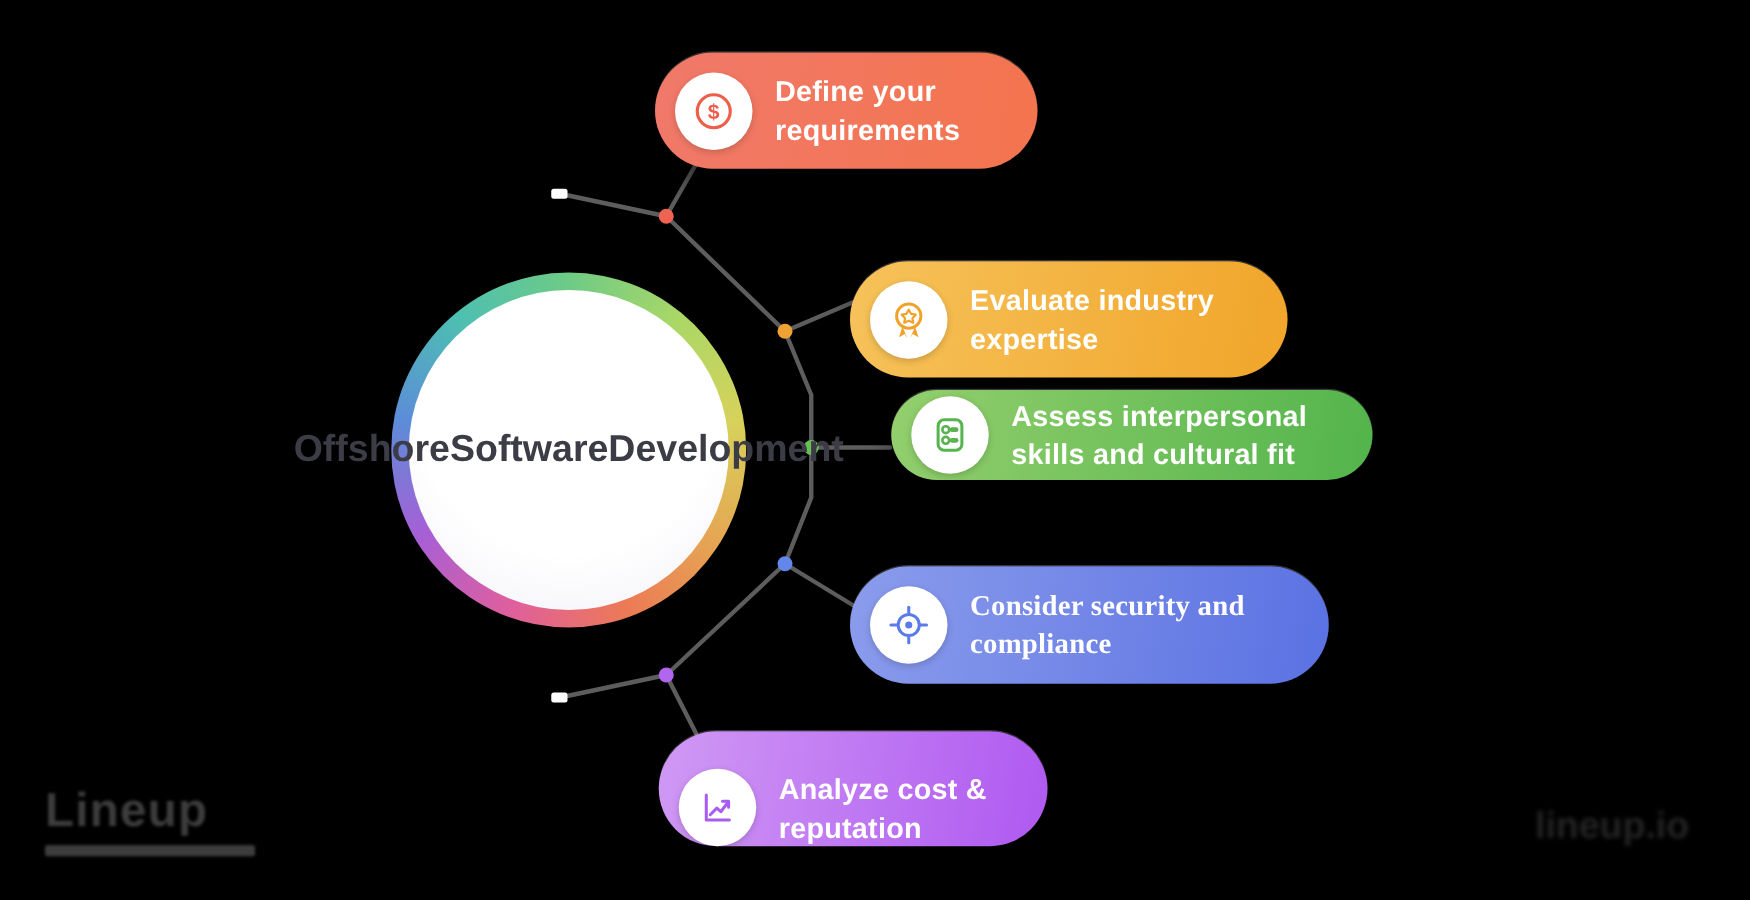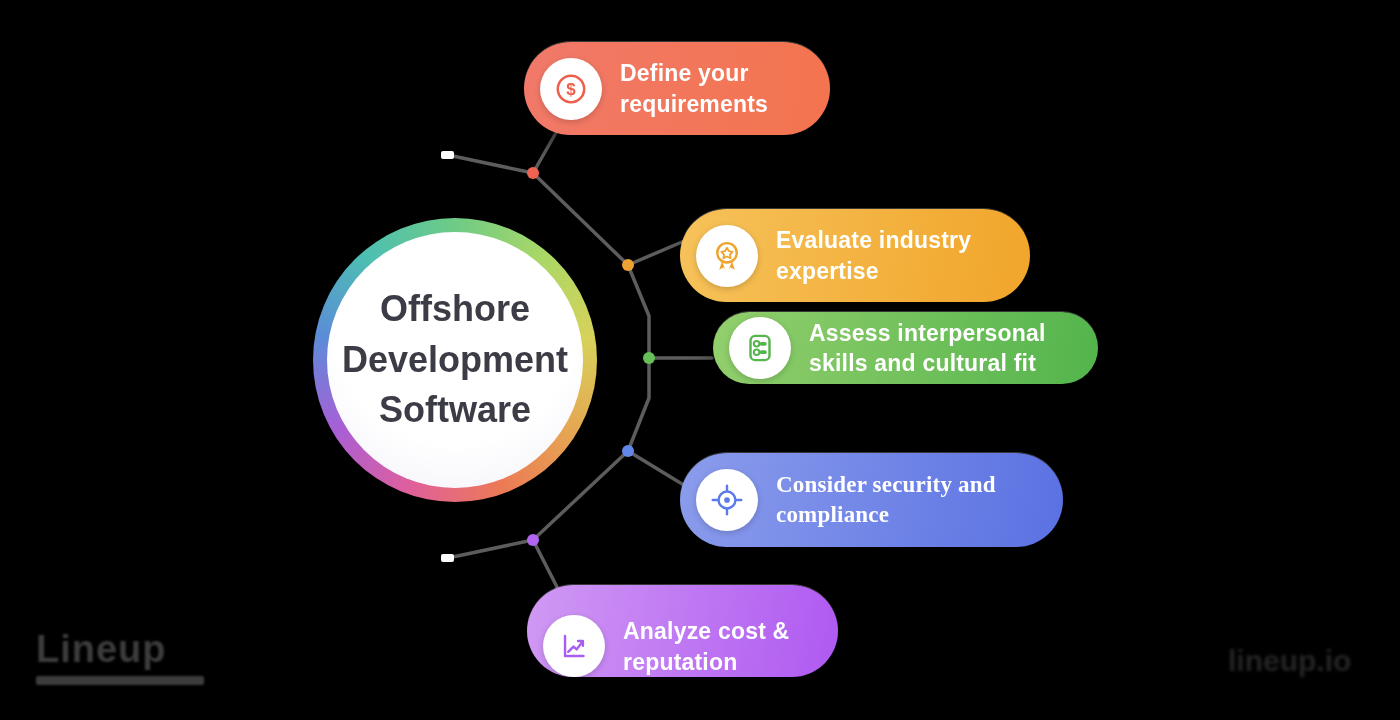--- a/index.html
+++ b/index.html
@@ -6,22 +6,22 @@
   .stage{position:relative;width:1400px;height:720px;background:#000;overflow:hidden;
          font-family:"Liberation Sans","DejaVu Sans",sans-serif;}
   
   .connectors{position:absolute;left:0;top:0;z-index:1;}
   
   .hub{position:absolute;left:313px;top:218px;width:284px;height:284px;border-radius:50%;
        z-index:2;display:flex;align-items:center;justify-content:center;
        box-shadow:0 16px 30px rgba(0,0,0,.55);}
   .hub-inner{width:256px;height:256px;border-radius:50%;
        background:radial-gradient(circle at 50% 35%, #ffffff 58%, #f1f0f8 100%);
-       display:flex;flex-direction:column;align-items:center;justify-content:center;
-       text-align:center;color:#3c3c46;font-size:36px;font-weight:700;line-height:1.4;}
+       display:flex;flex-direction:row;align-items:center;justify-content:center;
+       text-align:center;color:#3c3c46;font-size:30px;font-weight:700;line-height:1.4;}
   
   .pill{position:absolute;z-index:2;display:flex;align-items:center;gap:18px;
         padding:0 18px 0 16px;border-radius:60px;box-sizing:border-box;
         background:linear-gradient(100deg,var(--c1),var(--c2));
         box-shadow:0 -1px 0 rgba(255,255,255,.22), 0 14px 22px rgba(0,0,0,.45);}
   .pill-icon{width:62px;height:62px;background:#fff;border-radius:50%;flex:0 0 auto;
         display:flex;align-items:center;justify-content:center;color:var(--ic);
         box-shadow:0 2px 6px rgba(0,0,0,.18);}
   .pill-label{color:#fff;font-size:23px;font-weight:600;line-height:1.32;letter-spacing:.2px;}
   .p1{left:524px;top:42px;width:306px;height:93px;}
@@ -58,22 +58,22 @@
       <circle cx="628" cy="265" r="6" fill="#eda233"></circle>
       <circle cx="649" cy="358" r="6" fill="#67c057"></circle>
       <circle cx="628" cy="451" r="6" fill="#6286ea"></circle>
       <circle cx="533" cy="540" r="6" fill="#b266f0"></circle>
     </g>
   </svg>
 
   <div class="hub" style="background: conic-gradient(rgb(110, 203, 134), rgb(170, 215, 102), rgb(214, 210, 90), rgb(229, 168, 83), rgb(236, 122, 85), rgb(223, 95, 157), rgb(167, 95, 214), rgb(92, 140, 216), rgb(77, 191, 178), rgb(110, 203, 134));">
     <div class="hub-inner">
       <span>Offshore</span>
+      <span>Software</span>
       <span>Development</span>
-      <span>Software</span>
     </div>
   </div>
 
   <div class="pill p1" style="--c1: #f1796a; --c2: #f3744d; --ic: #ee5f4b;">
     <span class="pill-icon">
       <svg width="38" height="38" viewBox="0 0 36 36" fill="none" stroke="currentColor">
         <circle cx="18" cy="18" r="12.5" stroke-width="2.4"></circle>
         <text x="18" y="24" text-anchor="middle" font-size="16" font-weight="bold" fill="currentColor" stroke="none">$</text>
       </svg>
     </span>

